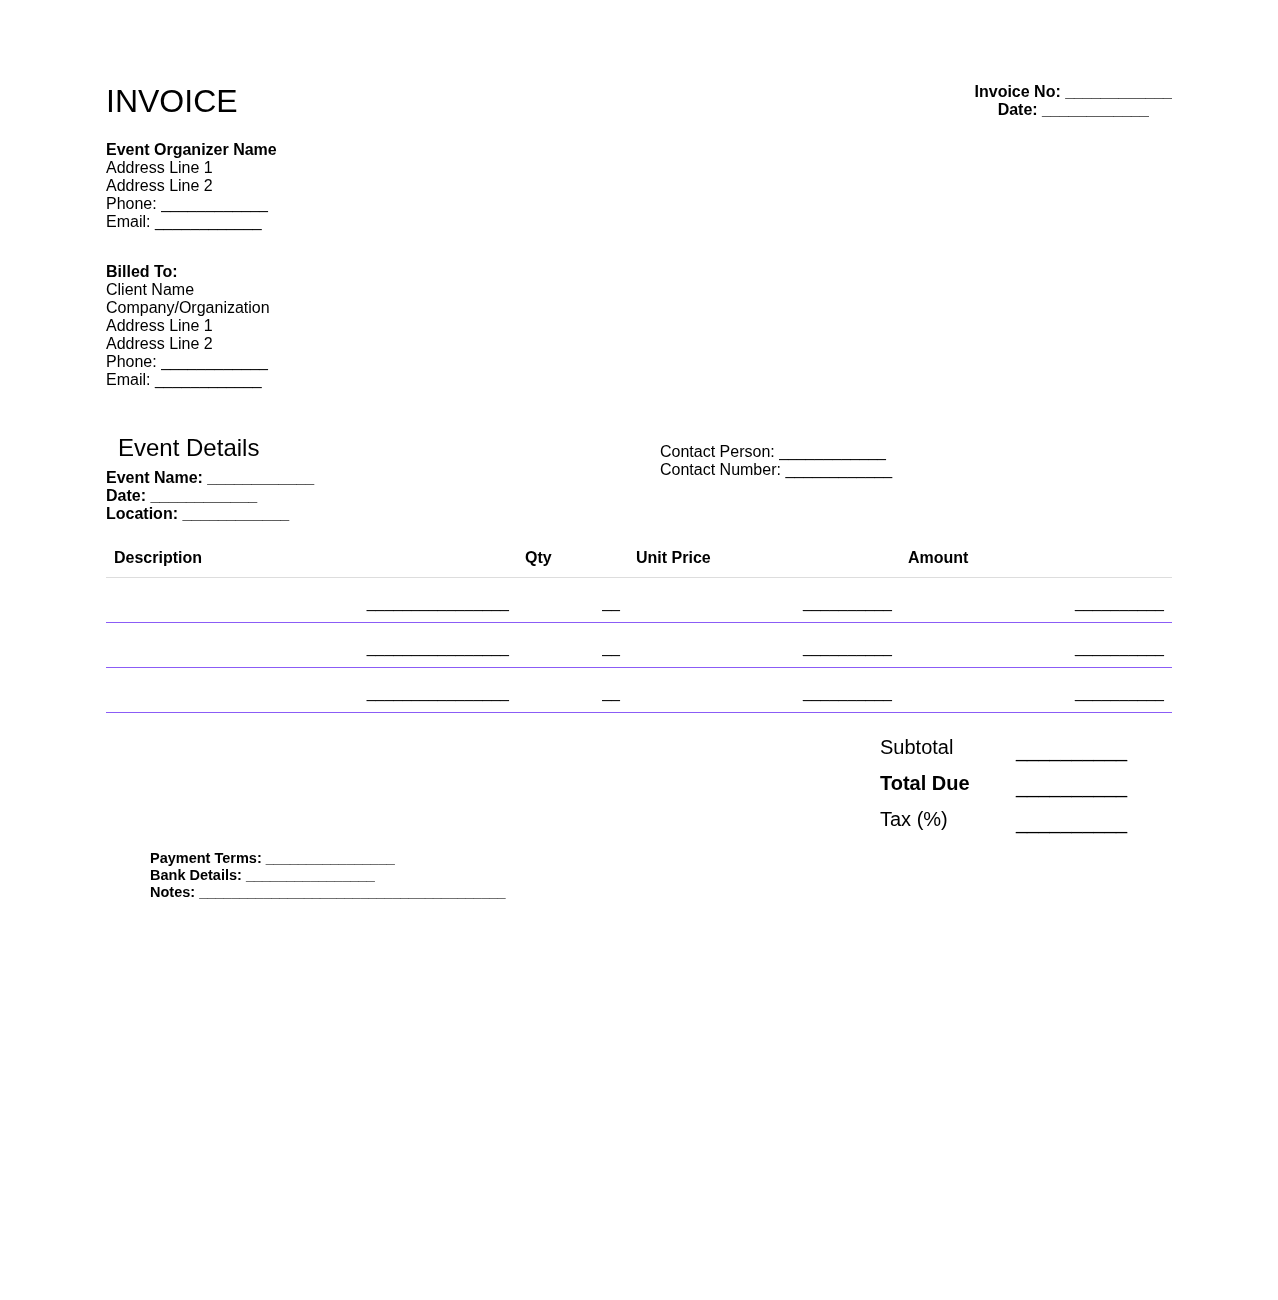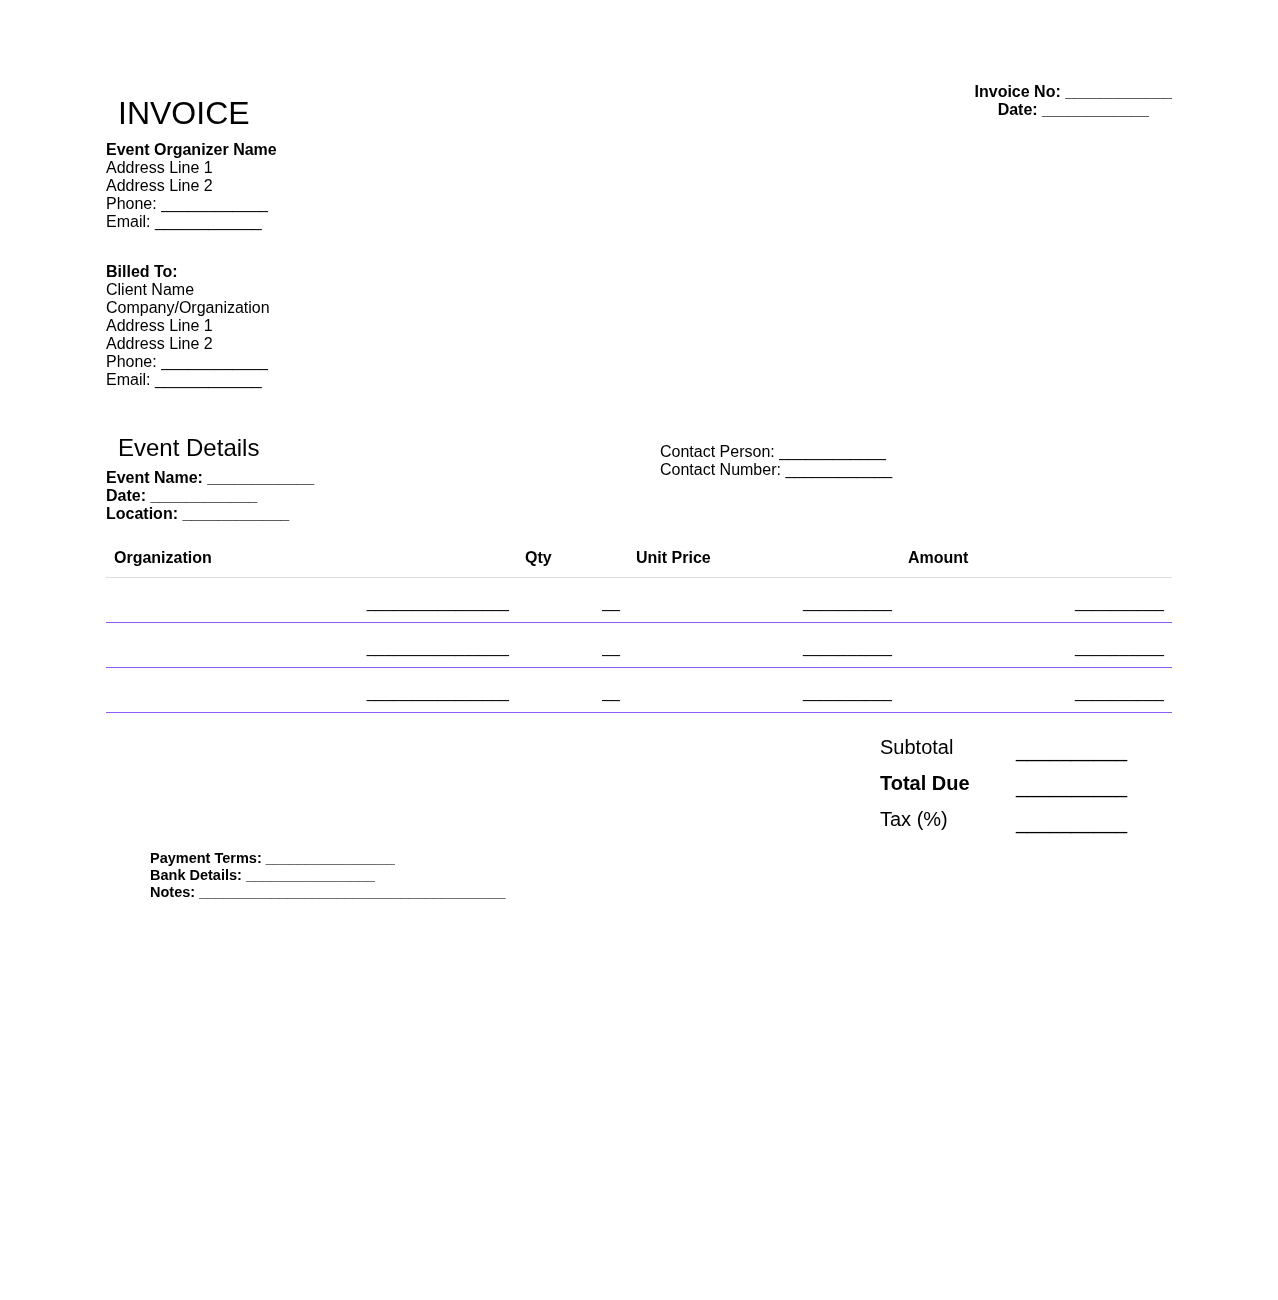--- a/index.html
+++ b/index.html
@@ -1,21 +1,21 @@
 <!DOCTYPE html>
 <html><head>
   <meta charset="utf-8">
   <style>
     html, body { margin: 0; padding: 0; background: #ffffff; }
     body {
       width: 1278px; height: 1300px; position: relative;
       font-family: "Liberation Sans", sans-serif; color: #000; font-size: 16px;
     }
     .abs { position: absolute; }
-    .title { left: 106px; top: 82px; font-size: 32px; line-height: 38px; font-weight: normal; margin: 12px; }
+    .title { left: 106px; top: 82px; font-size: 32px; line-height: 38px; font-weight: normal; margin: 0; }
     .meta { right: 106px; top: 83px; text-align: center; font-weight: bold; font-size: 16px; line-height: 18px; }
     .block { left: 106px; font-size: 16px; line-height: 18px; }
     .block .line { white-space: pre; }
     .b { font-weight: bold; }
     .section-title { left: 106px; top: 422px; font-size: 24px; line-height: 28px; margin: 12px; font-weight: normal; }
     .ev-left { left: 106px; top: 469px; font-weight: bold; line-height: 18px; }
     .ev-right { left: 660px; top: 443px; font-weight: normal; line-height: 18px; }
     .ev-line { white-space: pre; }
 
     table.items { position: absolute; left: 106px; top: 539px; width: 1066px; border-collapse: collapse; font-size: 16px; }
@@ -76,21 +76,21 @@
 </div>
 
 <div class="abs ev-right">
   <div class="ev-line">Contact Person: ____________</div>
   <div class="ev-line">Contact Number: ____________</div>
 </div>
 
 <table class="items">
   <thead>
     <tr>
-      <th class="c-desc">Organization</th>
+      <th class="c-desc">Description</th>
       <th class="c-qty">Qty</th>
       <th class="c-unit">Unit Price</th>
       <th>Amount</th>
     </tr>
   </thead>
   <tbody>
     <tr>
       <td>________________</td>
       <td>__</td>
       <td>__________</td>

